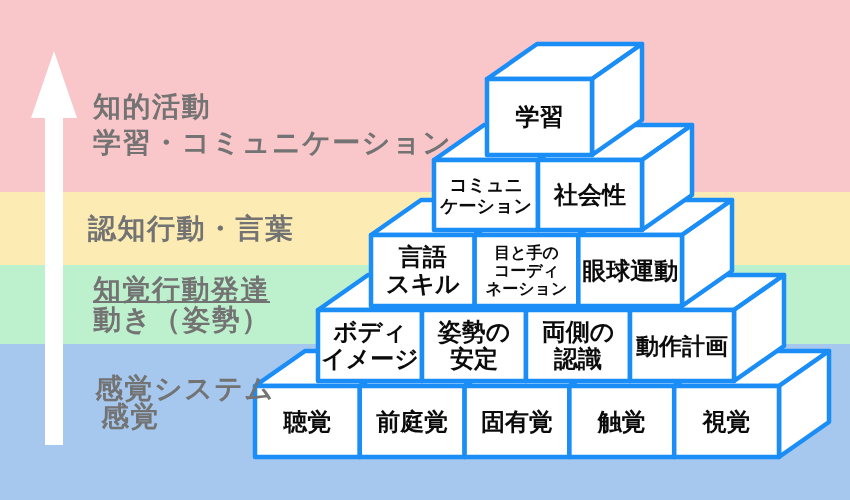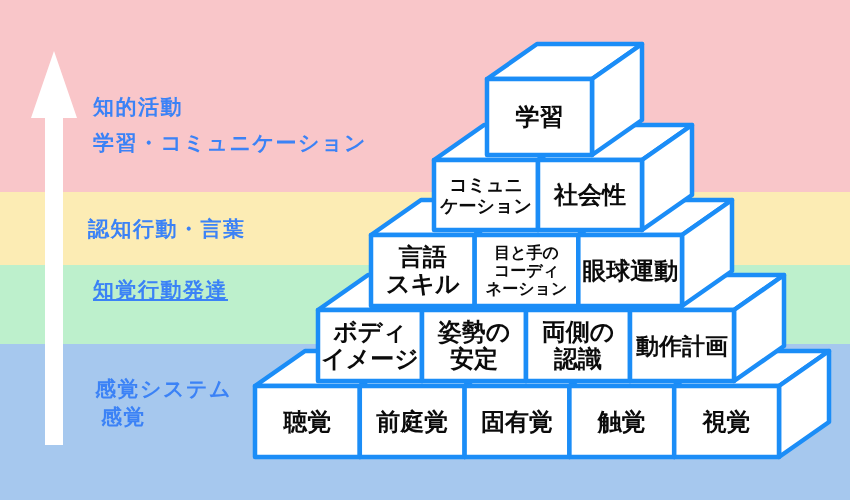--- a/index.html
+++ b/index.html
@@ -7,22 +7,22 @@
     position:relative;width:850px;height:500px;overflow:hidden;
     font-family:"DejaVu Sans","Liberation Sans",sans-serif;
   }
   .band{position:absolute;left:0;width:850px;}
   .band-0{top:0;height:192px;}
   .band-1{top:192px;height:73px;}
   .band-2{top:265px;height:79px;}
   .band-3{top:344px;height:156px;}
   #scene{position:absolute;left:0;top:0;}
   .ll{
-    position:absolute;font-weight:700;font-size:21px;letter-spacing:1.5px;
-    color:#3b82f6;white-space:nowrap;line-height:24px;
+    position:absolute;font-weight:700;font-size:28px;letter-spacing:1.5px;
+    color:#737373;white-space:nowrap;line-height:24px;
   }
   .ll-1{left:93px;top:95px;}
   .ll-2{left:93px;top:131px;}
   .ll-3{left:88px;top:217px;}
   .ll-4{left:93px;top:278px;text-decoration:underline;}
   .ll-5{left:93px;top:308px;}
   .ll-6{left:86px;top:377px;margin-left:9px;}
   .ll-7{left:86px;top:405px;margin-left:15px;}
 </style>
 </head>
@@ -133,16 +133,17 @@
         <path fill="#ffffff" stroke="#1b8df7" stroke-width="4.5" stroke-linejoin="round" stroke-linecap="round" d="M592,79 L642,44 L642,120 L592,155 Z"></path>
         <path fill="#ffffff" stroke="#1b8df7" stroke-width="4.5" stroke-linejoin="round" stroke-linecap="round" d="M487,79 L592,79 L592,155 L487,155 Z"></path>
         <text x="539.5" y="117" text-anchor="middle" dominant-baseline="central" font-size="24" font-weight="700" fill="#0b0b0b">学習</text>
       </g>
     </svg>
 
   <div class="ll ll-1">知的活動</div>
   <div class="ll ll-2">学習・コミュニケーション</div>
   <div class="ll ll-3">認知行動・言葉</div>
   <div class="ll ll-4">知覚行動発達</div>
+  <div class="ll ll-5">動き（姿勢）</div>
   <div class="ll ll-6">感覚システム</div>
   <div class="ll ll-7">感覚</div>
 
 </div>
 
 </body></html>

